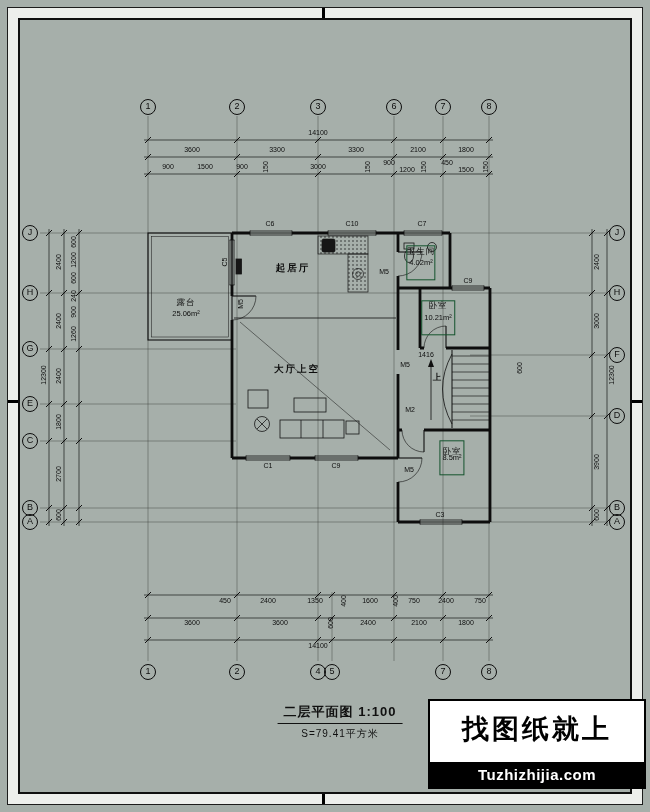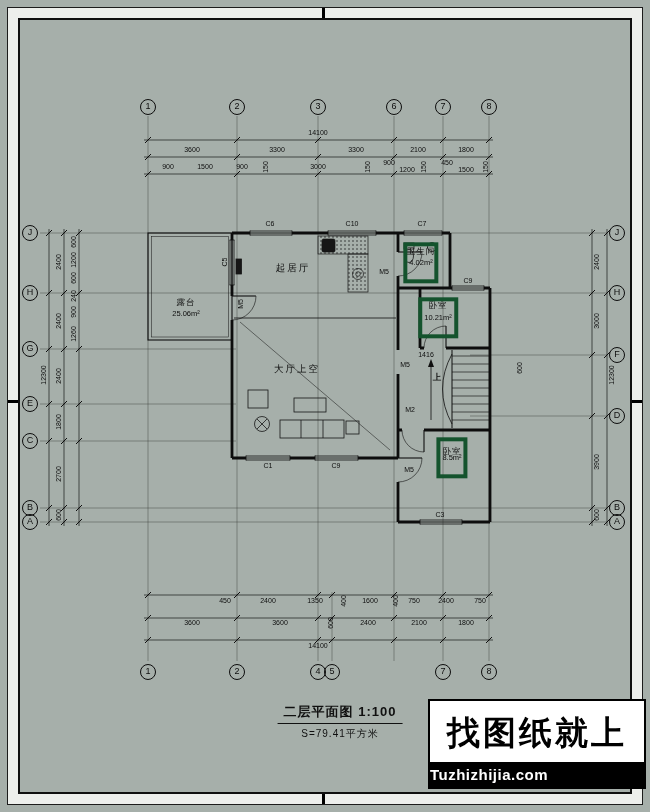--- a/index.html
+++ b/index.html
@@ -7,31 +7,31 @@
   body{position:relative;background:#a6afaa;font-family:"Liberation Sans","DejaVu Sans",sans-serif;color:#101010;overflow:hidden}
   .page{position:absolute;inset:0;background:#a6afaa}
   .band{position:absolute;inset:7px;border:1px solid #1c1c1c;background:#edefec}
   .inner{position:absolute;inset:18px;border:2px solid #101010;background:#a6afaa}
   .cmark{position:absolute;background:#000}
   svg{position:absolute;left:0;top:0}
   .labels{position:absolute;inset:0}
   .lbl{position:absolute;transform:translate(-50%,-50%);font-size:7px;line-height:1.05;white-space:nowrap;color:#0d0d0d}
   .rot{transform:translate(-50%,-50%) rotate(-90deg)}
   .bub{position:absolute;width:16px;height:16px;border:1.2px solid #0d0d0d;border-radius:50%;font-size:9px;line-height:13.5px;text-align:center;transform:translate(-50%,-50%);color:#0d0d0d}
-  .room{font-size:9.5px;letter-spacing:2px;font-weight:normal}
+  .room{font-size:9.5px;letter-spacing:2px;font-weight:bold}
   .room-s{font-size:8.5px;letter-spacing:1px;font-weight:normal}
   .area{font-size:7.5px}
-  .boxed{border:4px solid #14532d;padding:12px 2px;line-height:1.25}
+  .boxed{border:1px solid #14532d;padding:12px 2px;line-height:1.25}
   .small8{font-size:8.5px;font-weight:bold}
   .titleblock{position:absolute;left:340px;top:703px;transform:translateX(-50%);text-align:center}
   .t1{font-size:13px;font-weight:bold;border-bottom:1.5px solid #101010;padding:0 6px 2px;letter-spacing:1px}
   .t2{font-size:10px;margin-top:3px;letter-spacing:1px}
   .wm{position:absolute;left:428px;top:699px;width:218px;height:90px;background:#ffffff;border:2px solid #000}
-  .wm-head{font-size:33px;font-weight:bold;text-align:center;margin-top:10px;letter-spacing:3px;color:#000;font-family:"Liberation Serif","DejaVu Serif",serif}
-  .wm-bar{position:absolute;left:0;right:0;bottom:0;height:25px;background:#000;color:#fff;text-align:left;font-size:15px;font-weight:bold;line-height:25px;letter-spacing:.5px}
+  .wm-head{font-size:27px;font-weight:bold;text-align:center;margin-top:10px;letter-spacing:3px;color:#000;font-family:"Liberation Serif","DejaVu Serif",serif}
+  .wm-bar{position:absolute;left:0;right:0;bottom:0;height:25px;background:#000;color:#fff;text-align:center;font-size:15px;font-weight:bold;line-height:25px;letter-spacing:.5px}
 </style>
 </head>
 <body>
 
 <div class="page">
   <div class="band"></div>
   <div class="inner"></div>
   <div class="cmark" style="left:322px;top:8px;width:3px;height:10px"></div>
   <div class="cmark" style="left:322px;top:794px;width:3px;height:10px"></div>
   <div class="cmark" style="left:8px;top:400px;width:10px;height:3px"></div>

